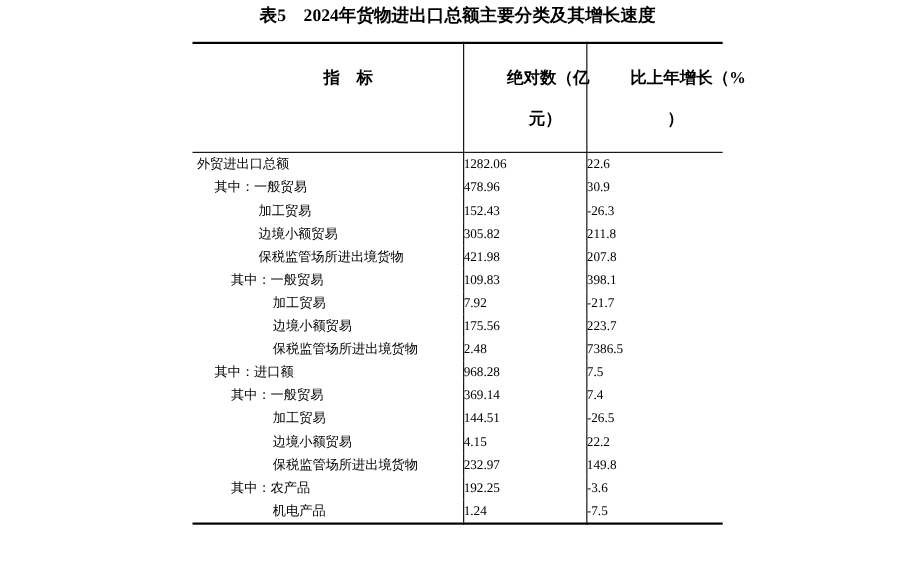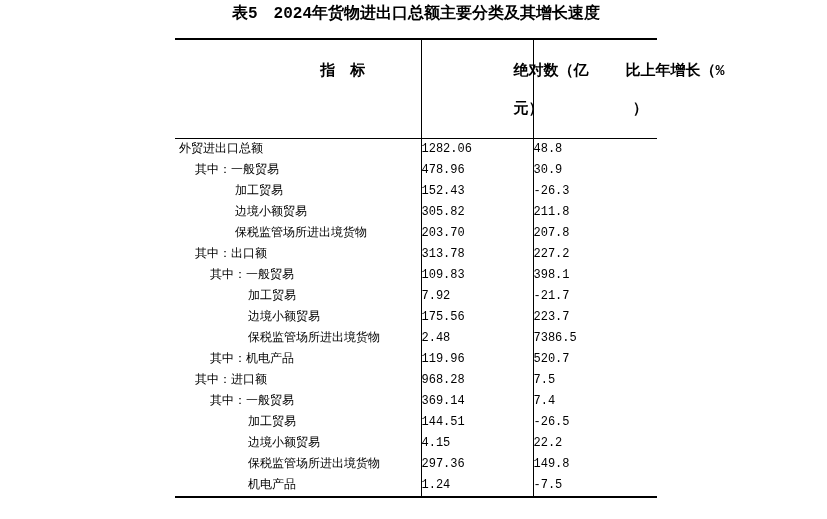--- a/index.html
+++ b/index.html
@@ -2,21 +2,21 @@
 <html><head>
 <meta charset="utf-8">
 <style>
   html, body { margin: 0; padding: 0; }
   .page {
     position: relative;
     width: 827px;
     height: 519px;
     background: #ffffff;
     color: #000000;
-    font-family: Liberation Mono, monospace;
+    font-family: Liberation Serif, serif;
     overflow: hidden;
     border-radius: 16px;
   }
   .doc-title {
     position: absolute;
     top: 3px;
     left: 175px;
     width: 482px;
     text-align: center;
     font-weight: bold;
@@ -96,71 +96,61 @@
         <th>
           <span>比上年增长（%</span><br>
           <span>）</span>
         </th>
       </tr>
     </thead>
     <tbody id="table-body">
         <tr>
           <td class="ind l0">外贸进出口总额</td>
           <td class="num sep">1282.06</td>
-          <td class="num">48.8</td>
+          <td class="num">22.6</td>
         </tr>
         <tr>
           <td class="ind l1">其中：一般贸易</td>
           <td class="num sep">478.96</td>
           <td class="num">30.9</td>
         </tr>
         <tr>
           <td class="ind l1s">加工贸易</td>
           <td class="num sep">152.43</td>
           <td class="num">-26.3</td>
         </tr>
         <tr>
           <td class="ind l1s">边境小额贸易</td>
           <td class="num sep">305.82</td>
           <td class="num">211.8</td>
         </tr>
         <tr>
           <td class="ind l1s">保税监管场所进出境货物</td>
-          <td class="num sep">203.70</td>
+          <td class="num sep">421.98</td>
           <td class="num">207.8</td>
-        </tr>
-        <tr>
-          <td class="ind l1">其中：出口额</td>
-          <td class="num sep">313.78</td>
-          <td class="num">227.2</td>
         </tr>
         <tr>
           <td class="ind l2">其中：一般贸易</td>
           <td class="num sep">109.83</td>
           <td class="num">398.1</td>
         </tr>
         <tr>
           <td class="ind l2s">加工贸易</td>
           <td class="num sep">7.92</td>
           <td class="num">-21.7</td>
         </tr>
         <tr>
           <td class="ind l2s">边境小额贸易</td>
           <td class="num sep">175.56</td>
           <td class="num">223.7</td>
         </tr>
         <tr>
           <td class="ind l2s">保税监管场所进出境货物</td>
           <td class="num sep">2.48</td>
           <td class="num">7386.5</td>
-        </tr>
-        <tr>
-          <td class="ind l2">其中：机电产品</td>
-          <td class="num sep">119.96</td>
-          <td class="num">520.7</td>
         </tr>
         <tr>
           <td class="ind l1">其中：进口额</td>
           <td class="num sep">968.28</td>
           <td class="num">7.5</td>
         </tr>
         <tr>
           <td class="ind l2">其中：一般贸易</td>
           <td class="num sep">369.14</td>
           <td class="num">7.4</td>
@@ -170,22 +160,27 @@
           <td class="num sep">144.51</td>
           <td class="num">-26.5</td>
         </tr>
         <tr>
           <td class="ind l2s">边境小额贸易</td>
           <td class="num sep">4.15</td>
           <td class="num">22.2</td>
         </tr>
         <tr>
           <td class="ind l2s">保税监管场所进出境货物</td>
-          <td class="num sep">297.36</td>
+          <td class="num sep">232.97</td>
           <td class="num">149.8</td>
+        </tr>
+        <tr>
+          <td class="ind l2">其中：农产品</td>
+          <td class="num sep">192.25</td>
+          <td class="num">-3.6</td>
         </tr>
         <tr>
           <td class="ind l2s">机电产品</td>
           <td class="num sep">1.24</td>
           <td class="num">-7.5</td>
         </tr>
       </tbody>
   </table>
 
 </div>

